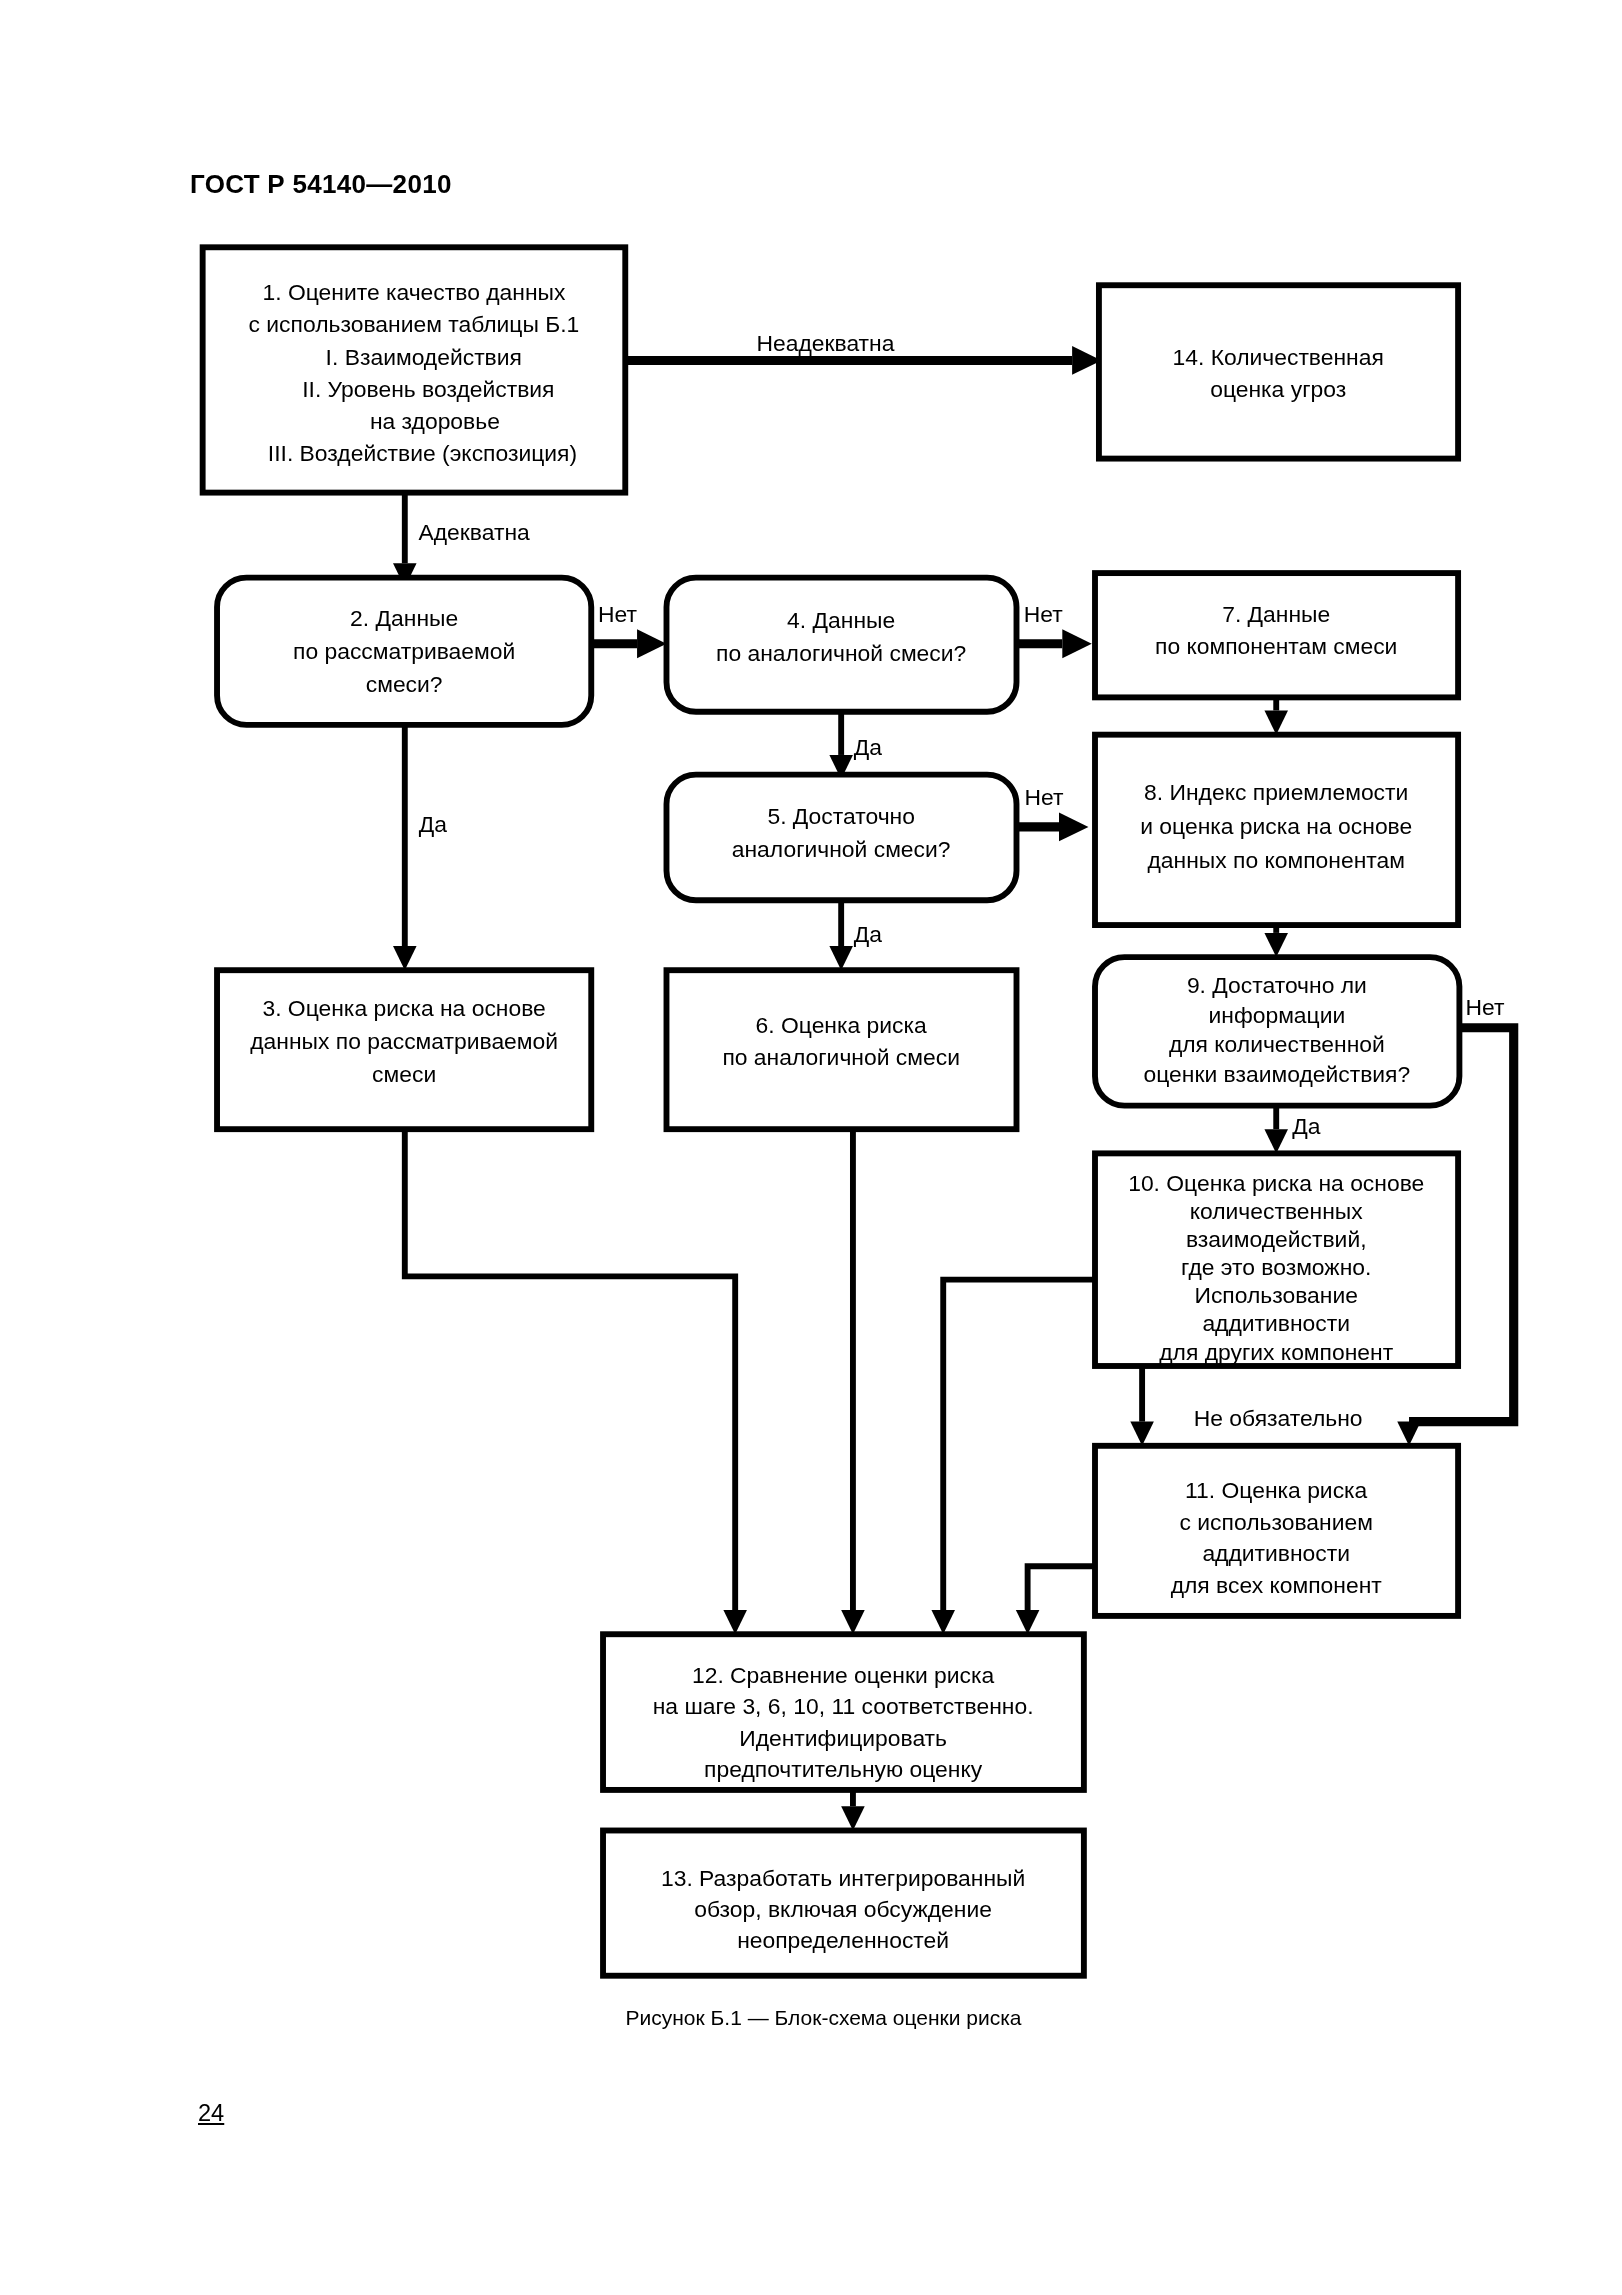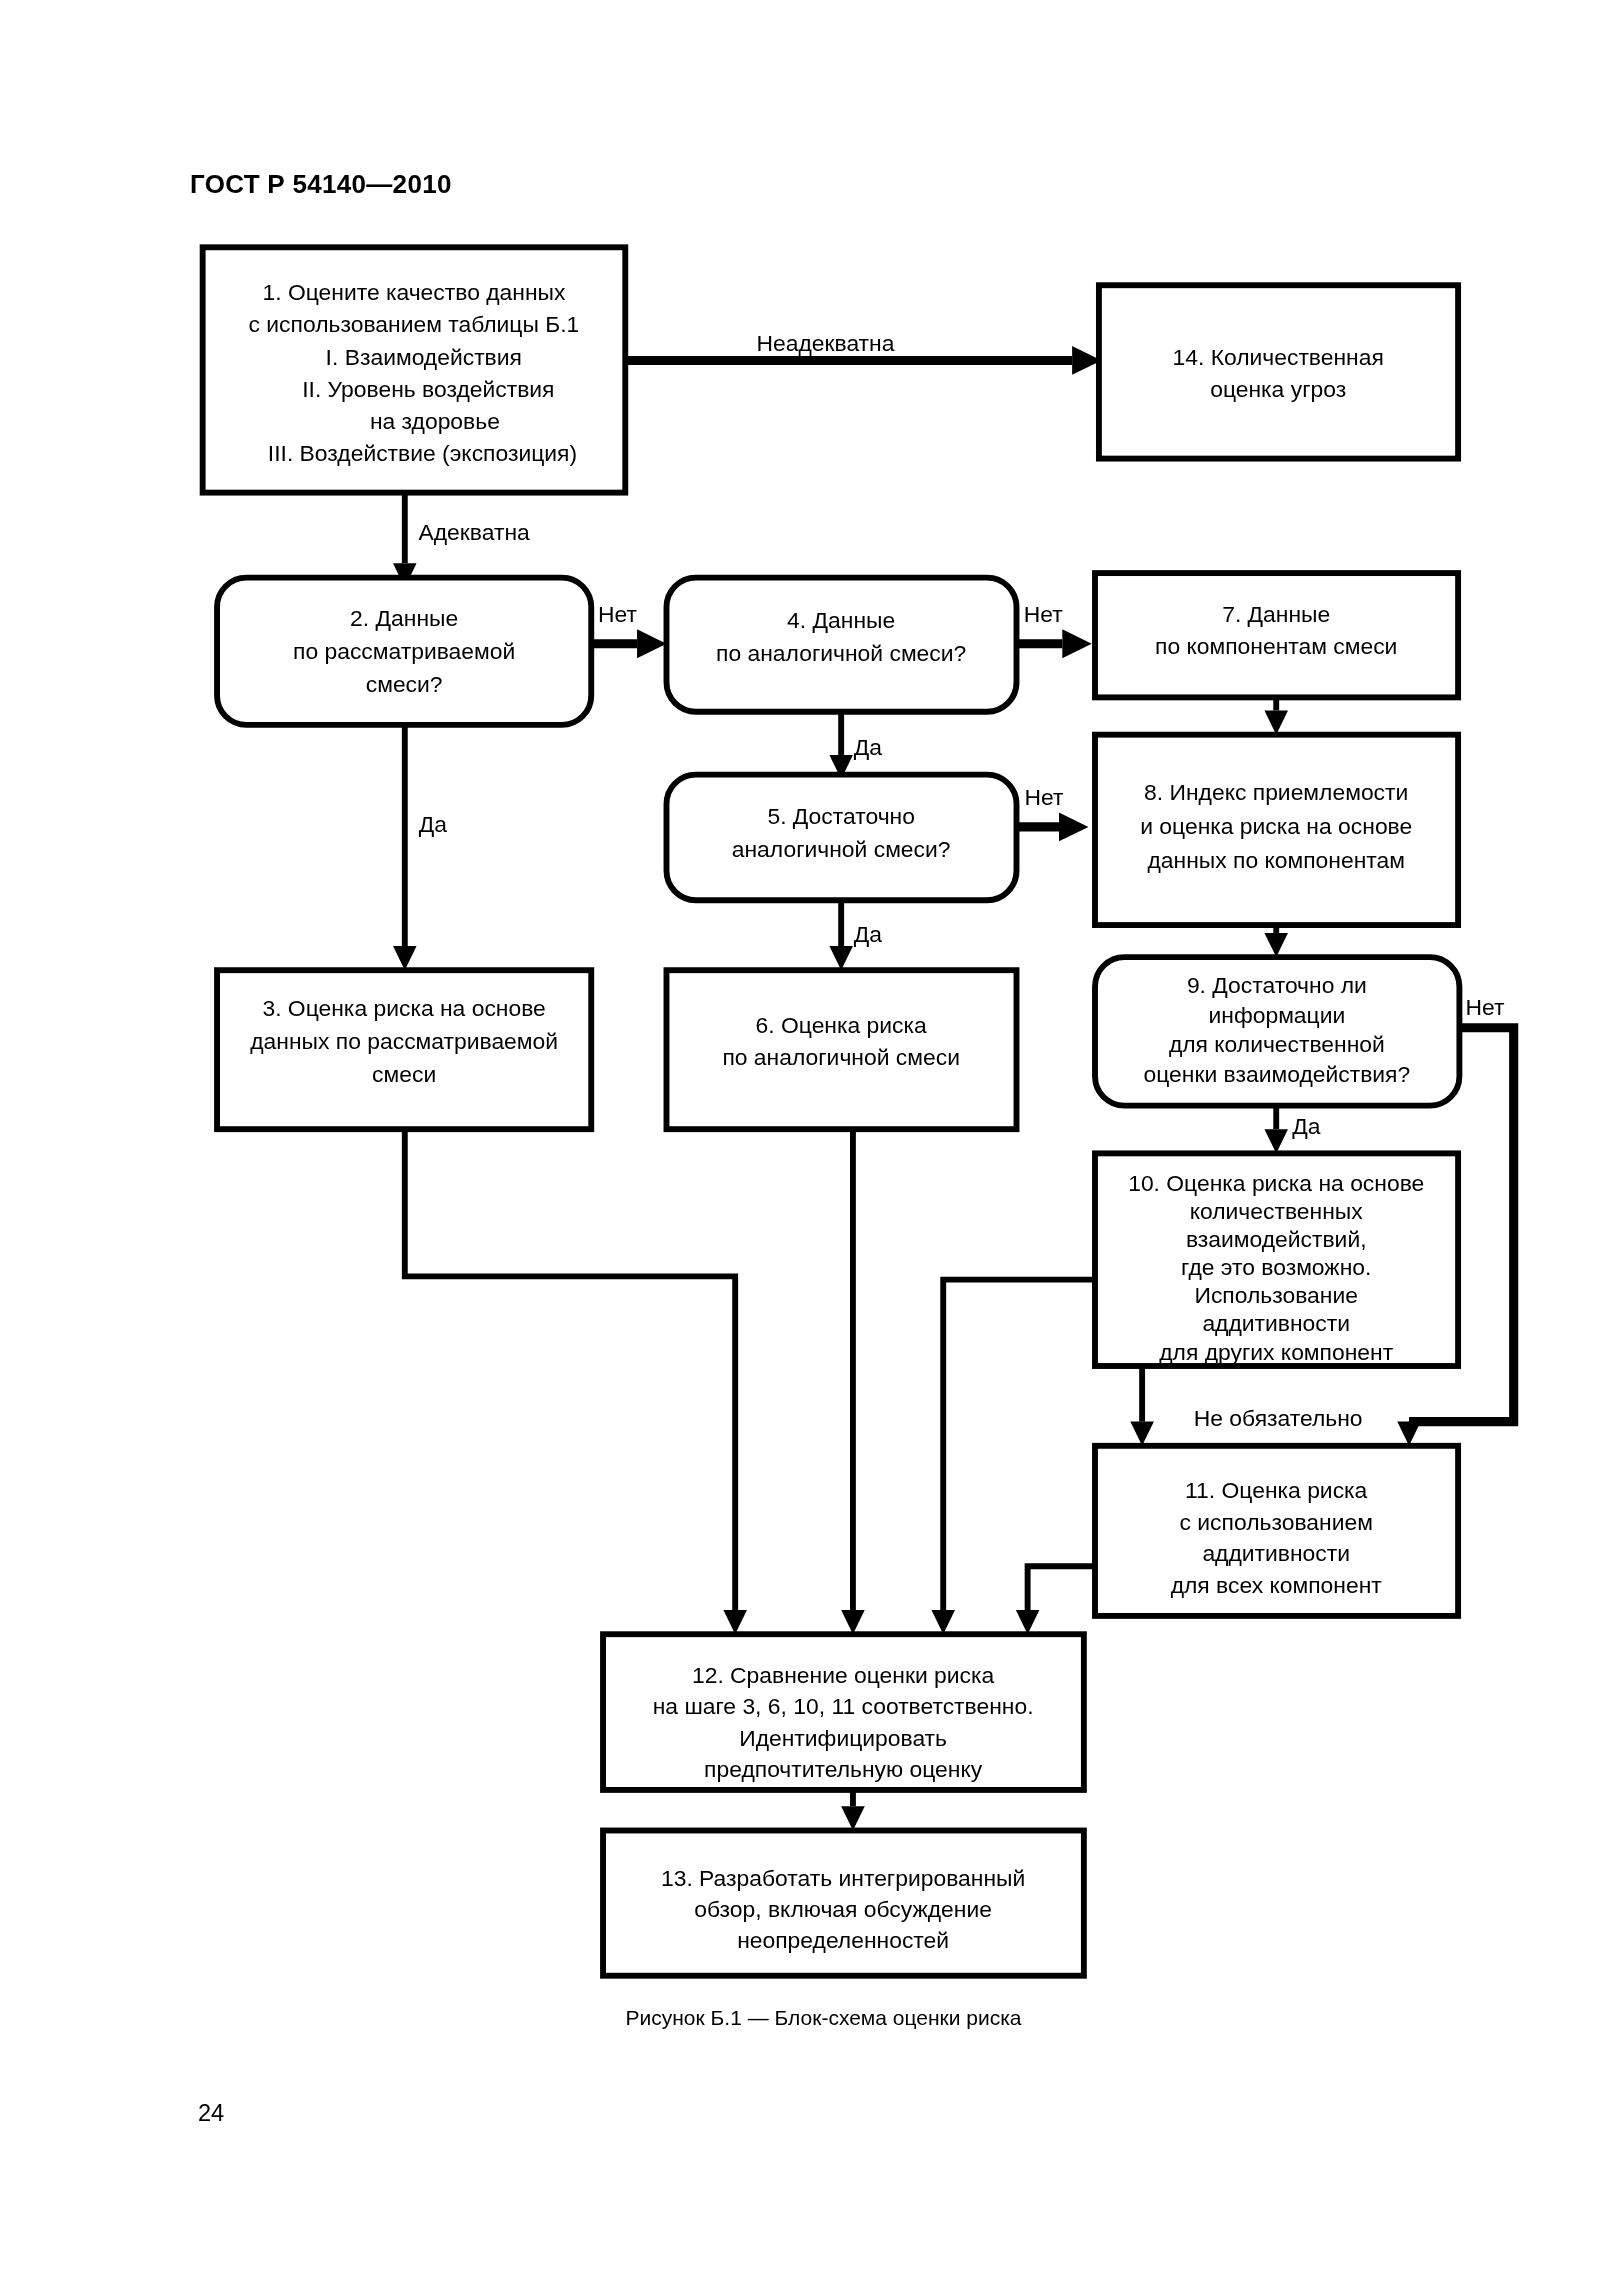--- a/index.html
+++ b/index.html
@@ -17,20 +17,21 @@
     left:178px; top:152px;
     font-size:26px;
     font-weight:bold;
     letter-spacing:0.3px;
     white-space:nowrap;
   }
   .page-number{
     position:absolute;
     left:186px; top:2083px;
     font-size:23.6px;
+    text-decoration:underline;
   }
   .fig-caption{
     position:absolute;
     left:0; top:1989px;
     width:1623px;
     text-align:center;
     font-size:21px;
   }
 
   svg.flow{

